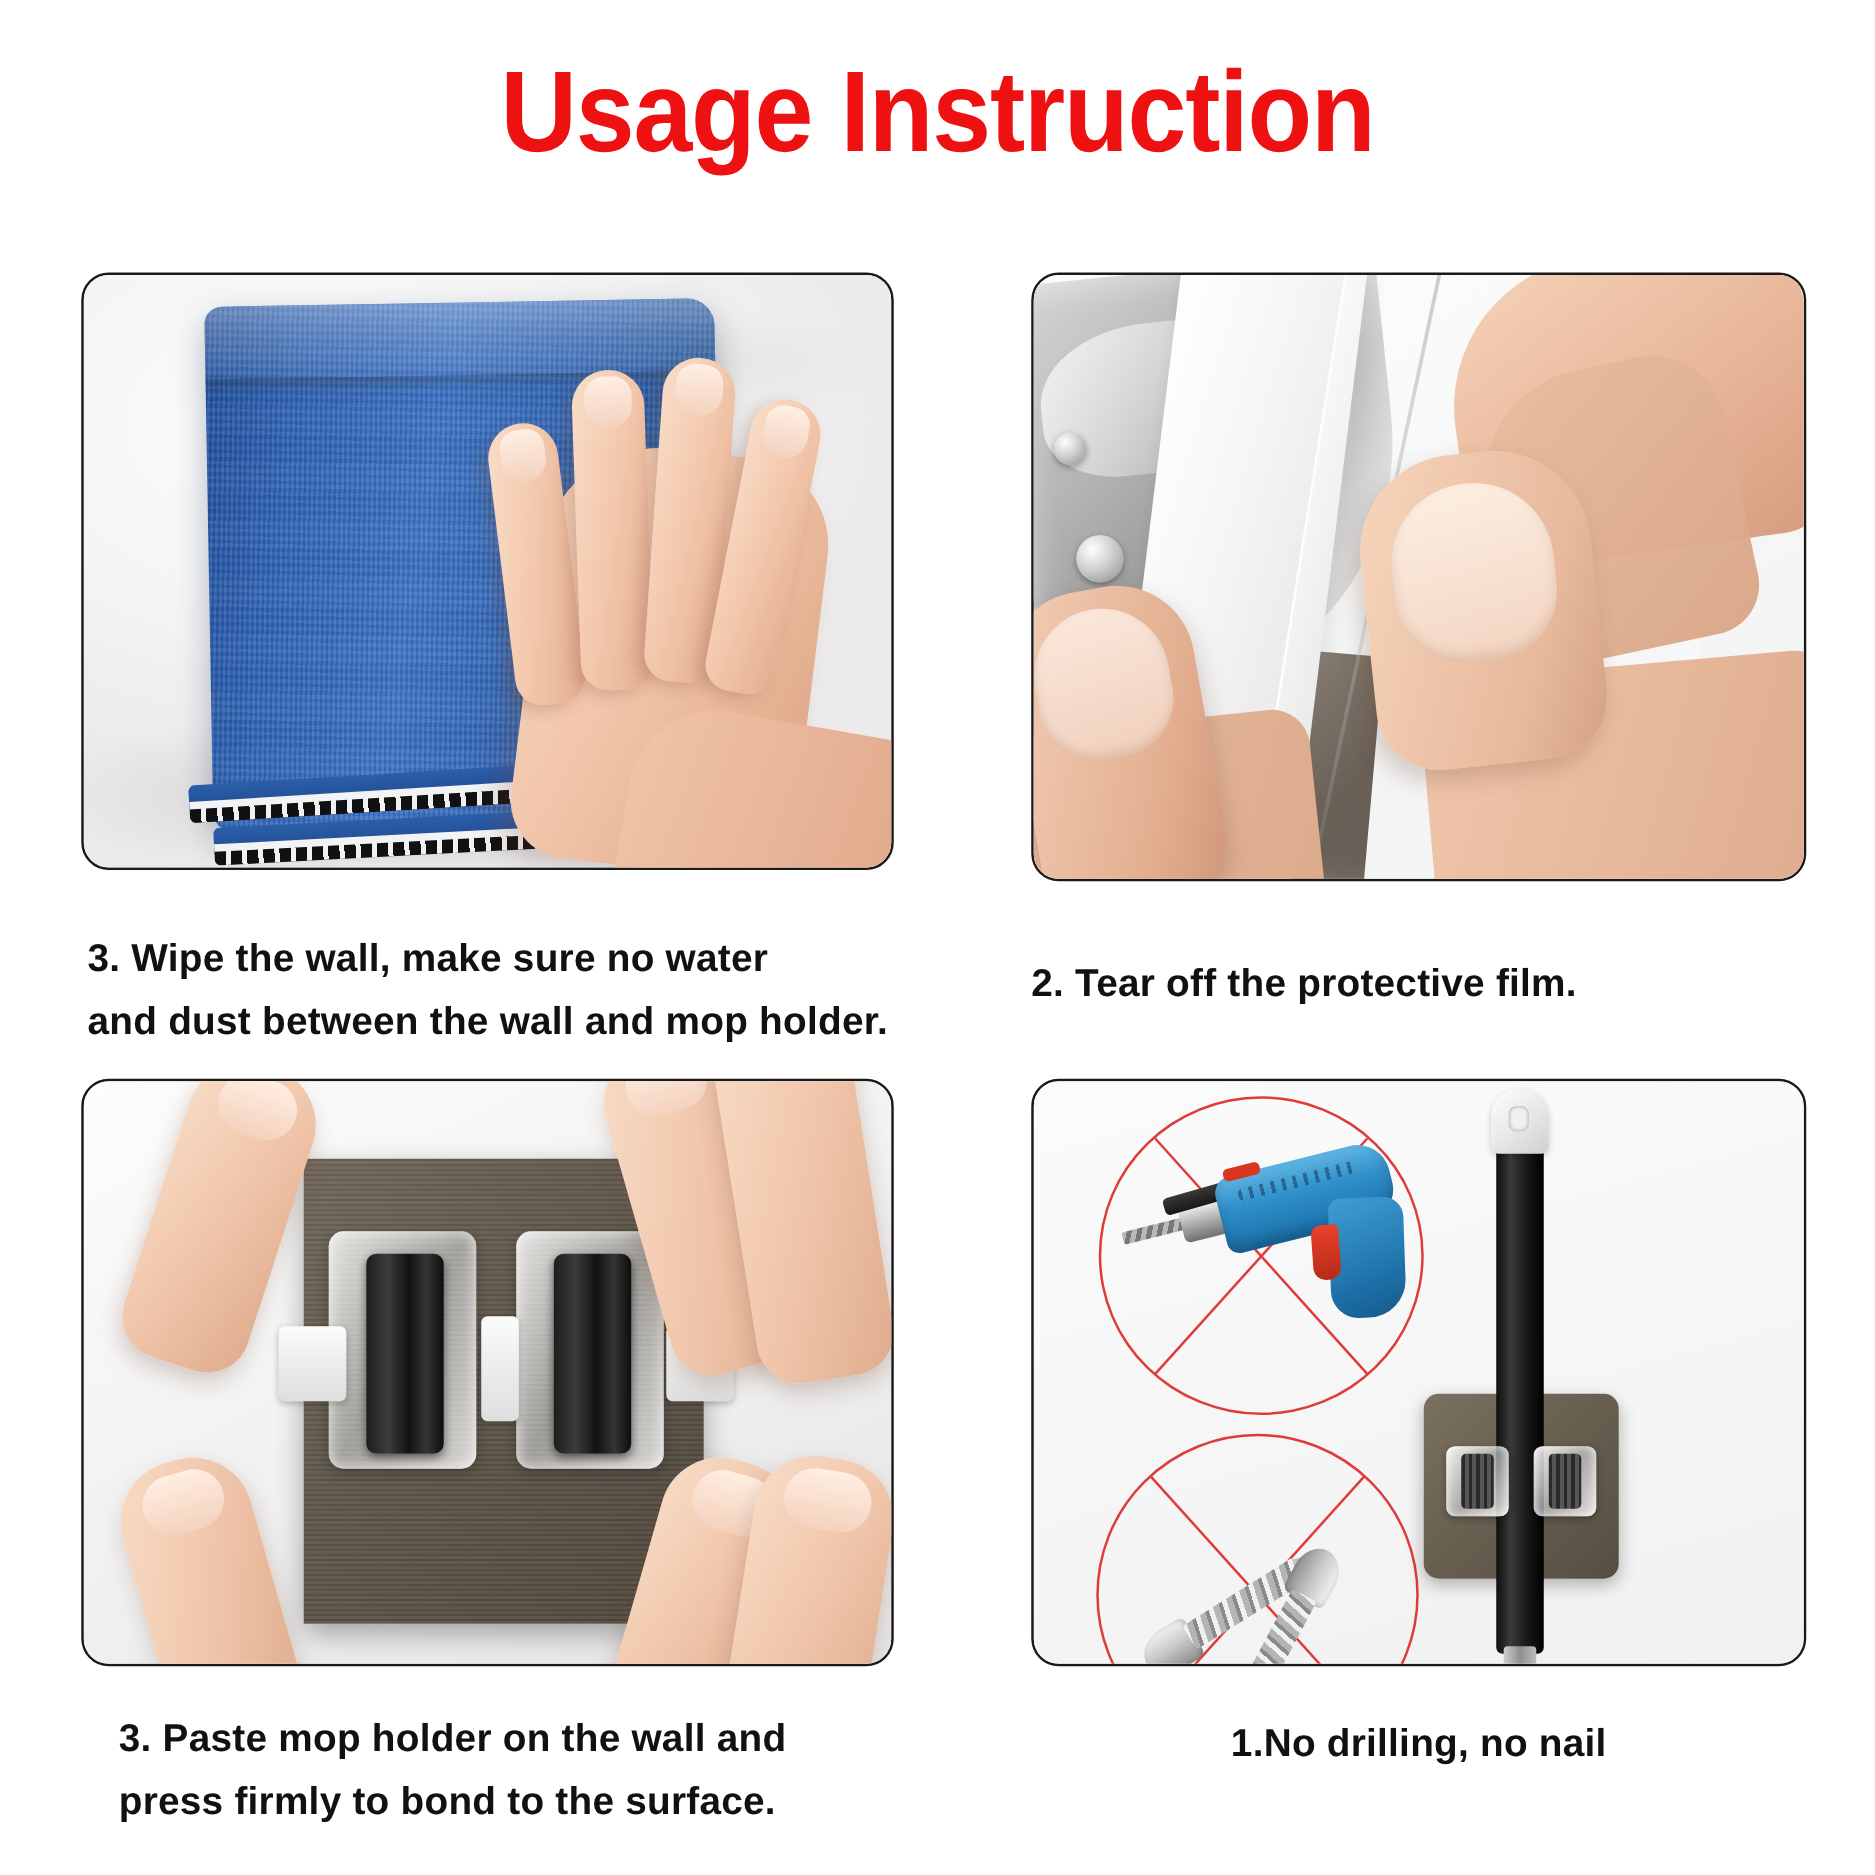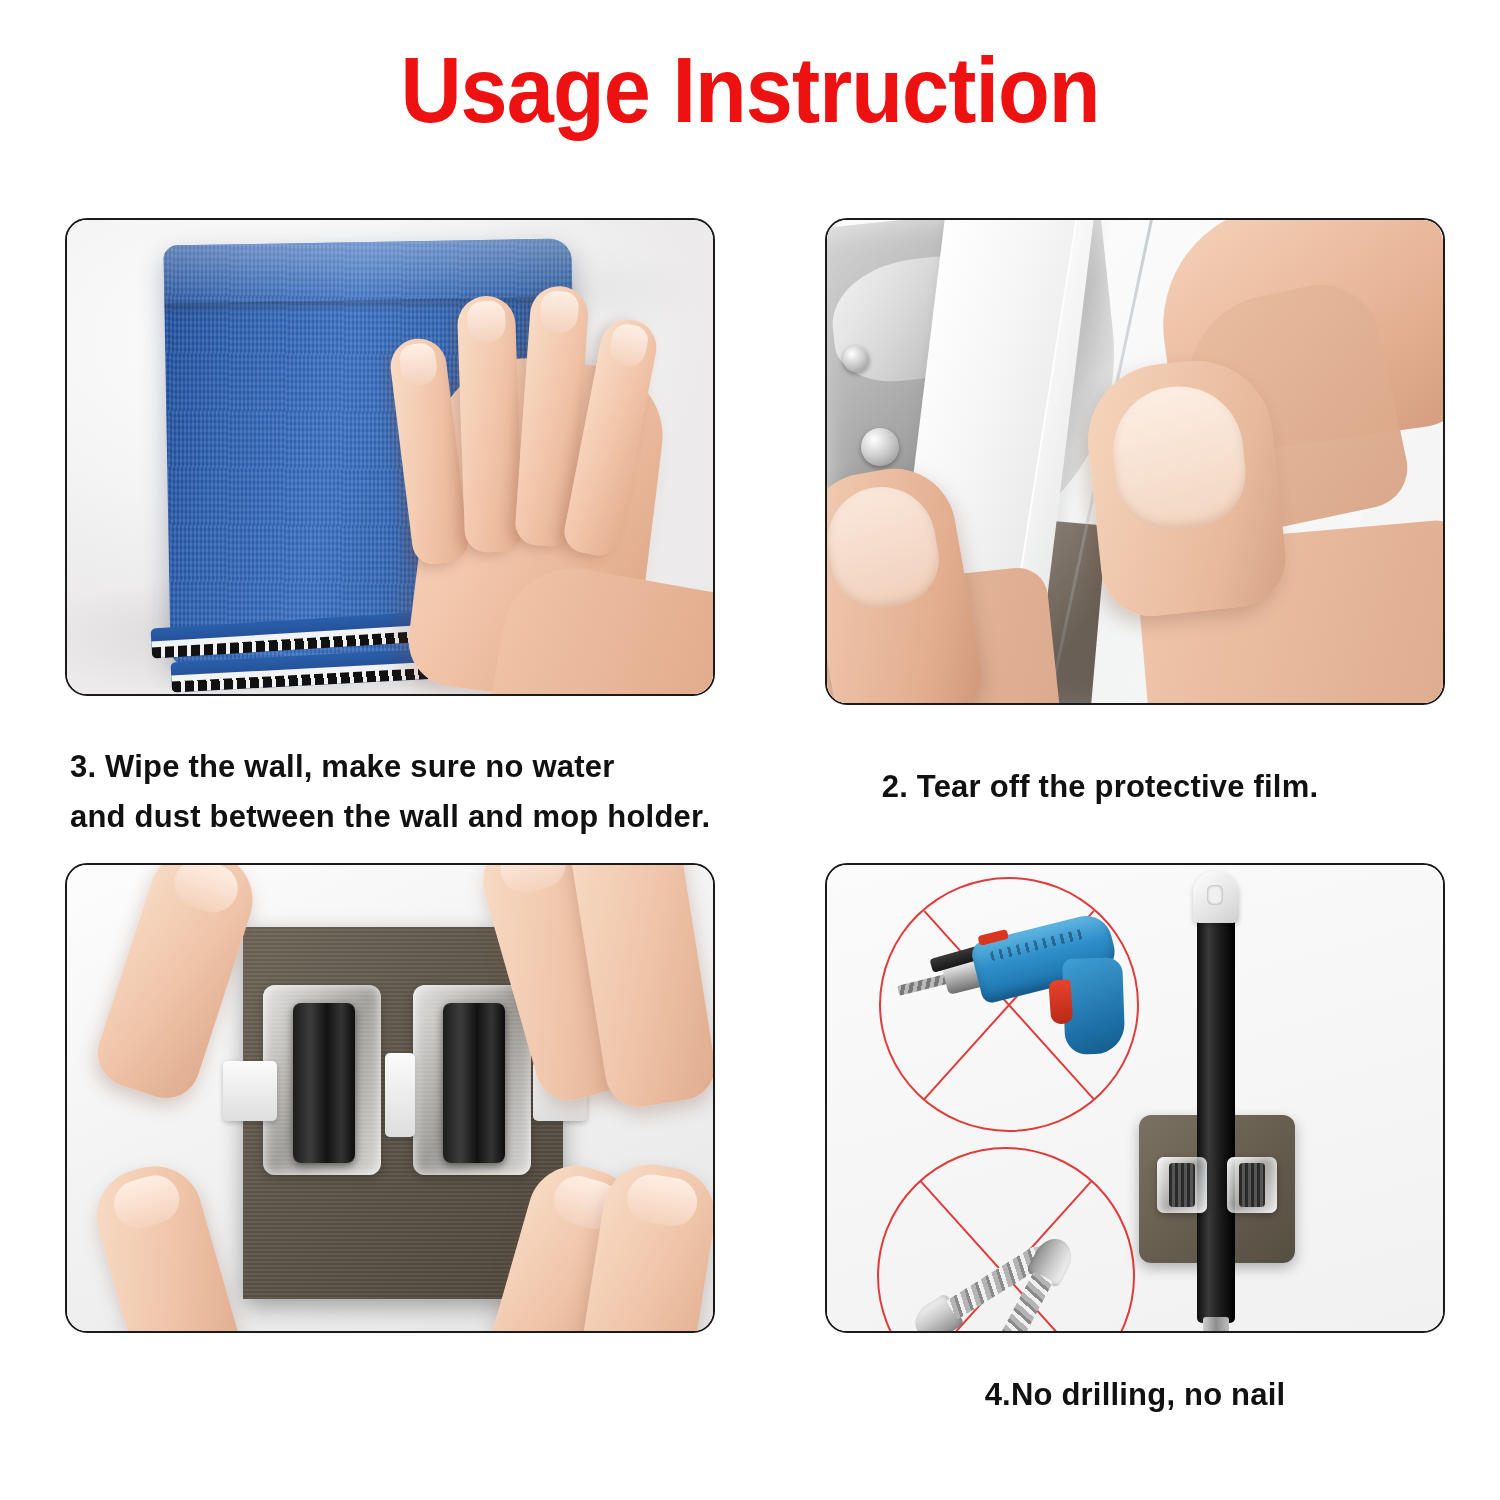--- a/index.html
+++ b/index.html
@@ -53,21 +53,21 @@
   .caption {
     position: absolute;
     font-size: 31px;
     font-weight: bold;
     color: #111111;
     line-height: 1.62;
     letter-spacing: 0.2px;
     white-space: pre-line;
   }
   .caption-1 { left: 70px;  top: 742px;  width: 700px; text-align: left; }
-  .caption-2 { left: 790px; top: 762px;  width: 620px; text-align: center; }
+  .caption-2 { left: 825px; top: 762px;  width: 620px; text-align: left; }
   .caption-3 { left: 95px;  top: 1366px; width: 620px; text-align: left; }
   .caption-4 { left: 825px; top: 1370px; width: 620px; text-align: center; }
 
   
   
   
   .p1-bg {
     position: absolute; inset: 0;
     background:
       radial-gradient(ellipse 70% 60% at 30% 25%, #fdfdfd 0%, #f4f4f4 60%, #eceaea 100%);
@@ -572,15 +572,17 @@
       <div class="mop-cap"></div>
       <div class="mop-foot"></div>
       <div class="mop-grip mop-grip-l"></div>
       <div class="mop-grip mop-grip-r"></div>
     </div>
   </div>
 
   <div class="caption caption-1">3. Wipe the wall, make sure no water
 and dust between the wall and mop holder.</div>
   <div class="caption caption-2">2. Tear off the protective film.</div>
-  <div class="caption caption-4">4.No drilling, no nail</div>
+  <div class="caption caption-3">3. Paste mop holder on the wall and
+press firmly to bond to the surface.</div>
+  <div class="caption caption-4">1.No drilling, no nail</div>
 
 </div>
 
 </body></html>

